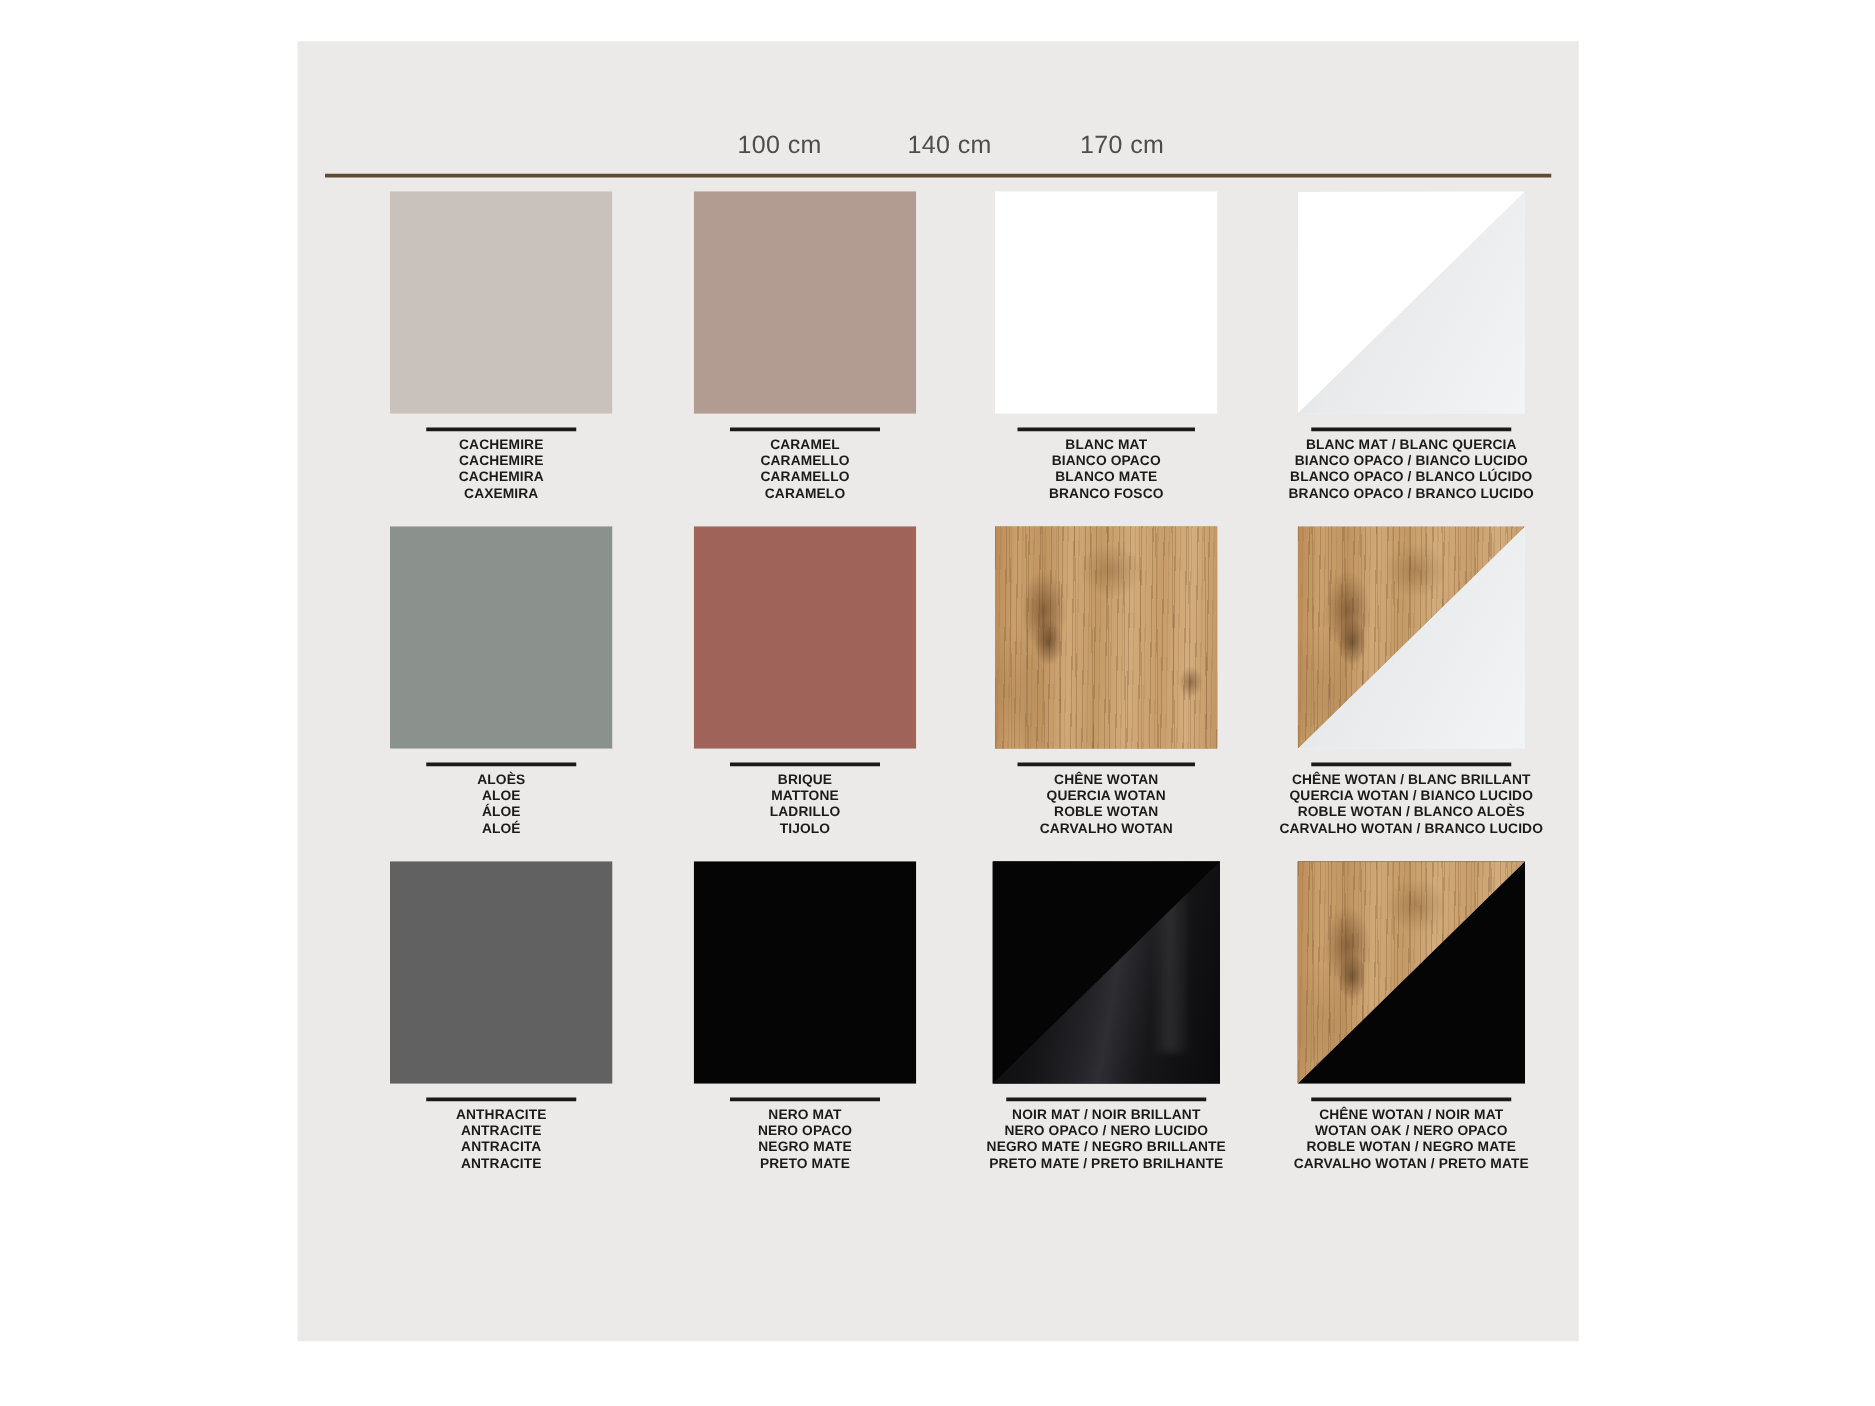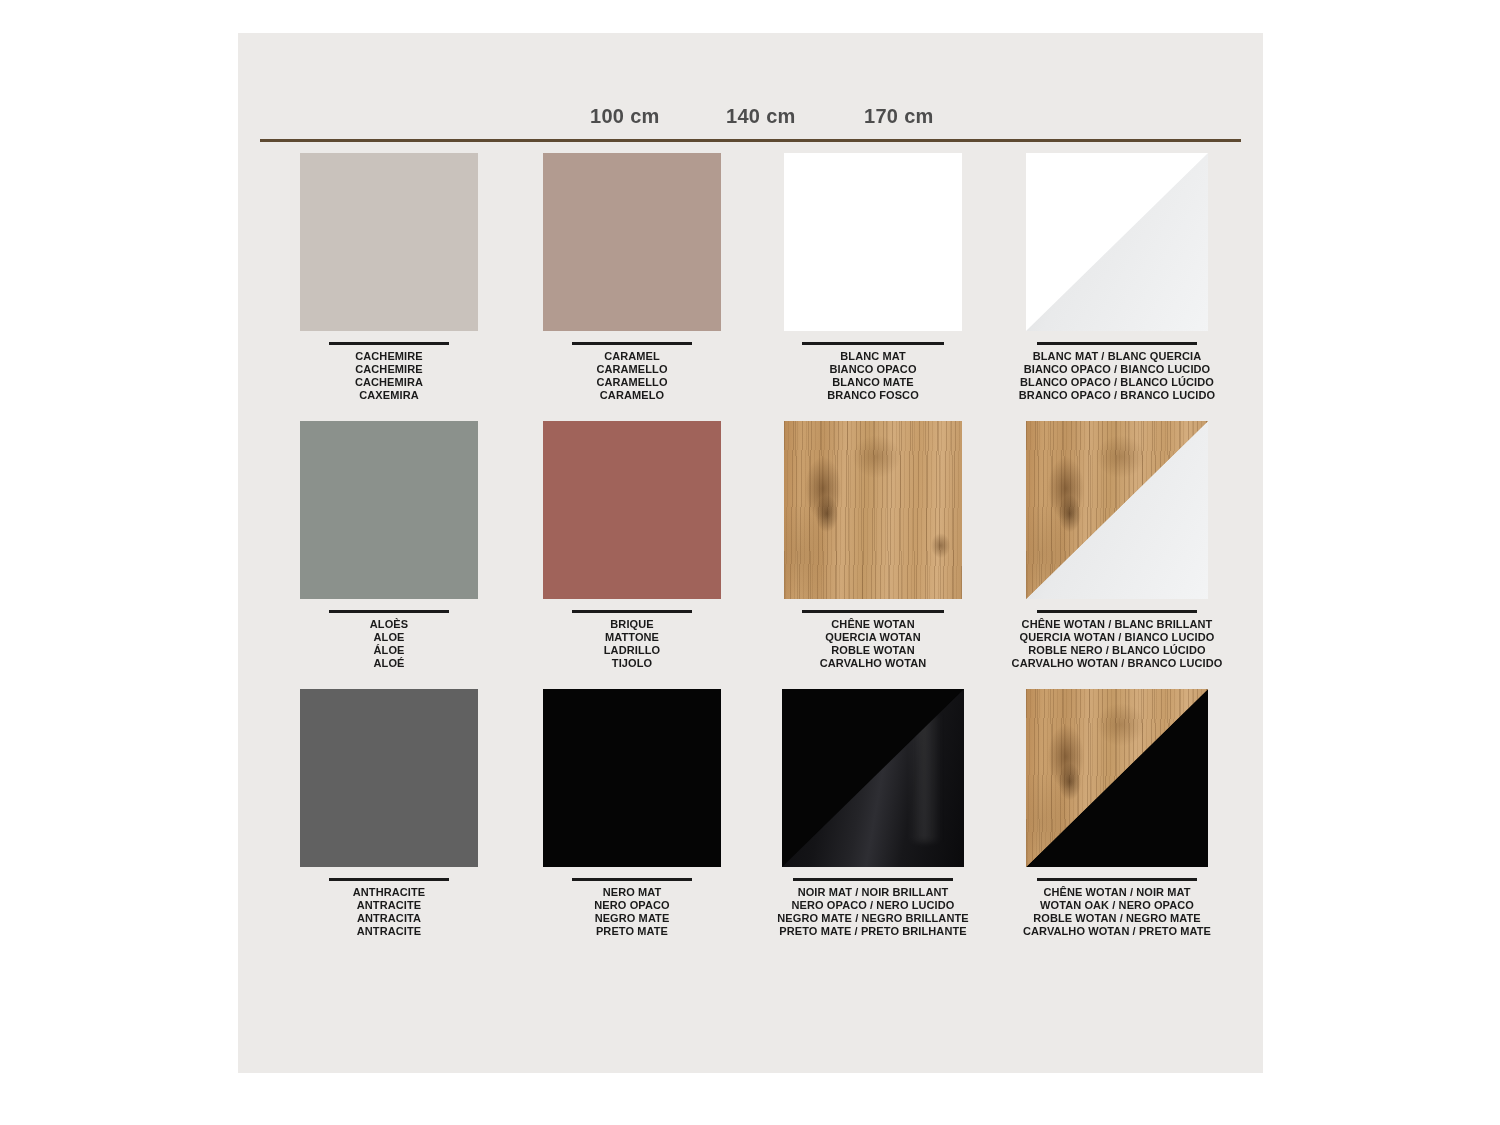--- a/index.html
+++ b/index.html
@@ -28,42 +28,42 @@
     position: absolute;
     left: 0;
     top: 0;
     width: 1025px;
     height: 110px;
   }
   .size-label {
     position: absolute;
     top: 72px;
     font-size: 20px;
-    font-weight: bold;
+    font-weight: normal;
     color: #4d4d4d;
     letter-spacing: 0.3px;
     white-space: nowrap;
   }
   .size-label.s0 { left: 352px; }
   .size-label.s1 { left: 488px; }
   .size-label.s2 { left: 626px; }
 
   #header-rule {
     position: absolute;
     left: 22px;
     top: 106px;
     width: 981px;
     height: 3px;
     background: #5e4a32;
   }
 
   
   #grid {
     position: absolute;
-    left: 0;
+    left: 12px;
     top: 120px;
     width: 1025px;
   }
   .swatch-row {
     position: relative;
     height: 268px;
   }
   .swatch-cell {
     position: absolute;
     top: 0;
@@ -274,21 +274,21 @@
 
       <div class="swatch-cell c3">
         <div class="chip wide">
           <div class="chip-fill gloss-white"></div>
           <div class="tri-ul wood"></div>
         </div>
         <div class="label-rule w3" style="background: rgb(26, 26, 26);"></div>
         <div class="label-lines" style="color: rgb(26, 26, 26);">
           <div>CHÊNE WOTAN / BLANC BRILLANT</div>
           <div>QUERCIA WOTAN / BIANCO LUCIDO</div>
-          <div>ROBLE NERO / BLANCO LÚCIDO</div>
+          <div>ROBLE WOTAN / BLANCO ALOÈS</div>
           <div>CARVALHO WOTAN /  BRANCO LUCIDO</div>
         </div>
       </div>
 
     </div>
 
     <div class="swatch-row">
 
       <div class="swatch-cell c0">
         <div class="chip">

